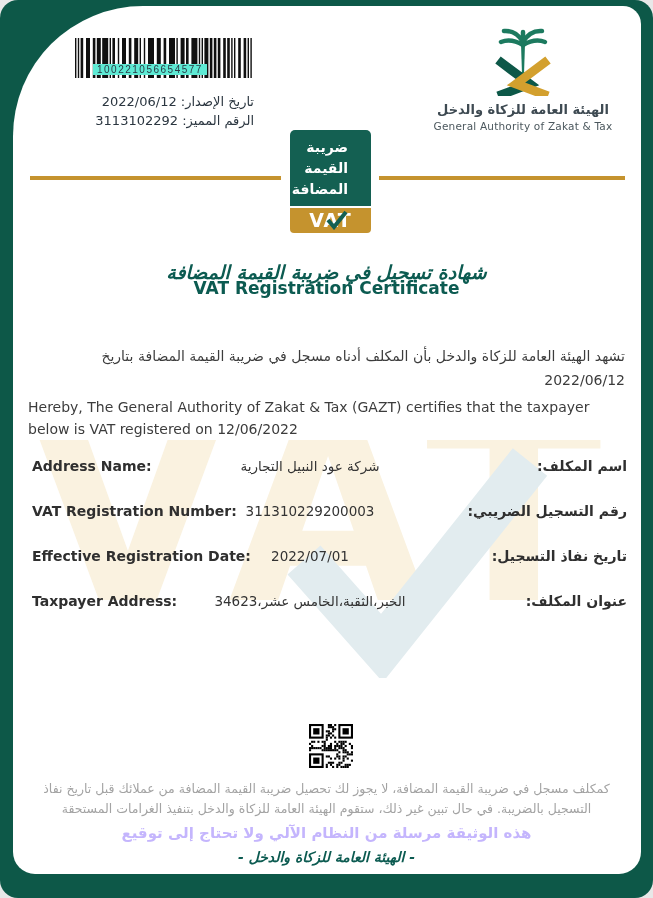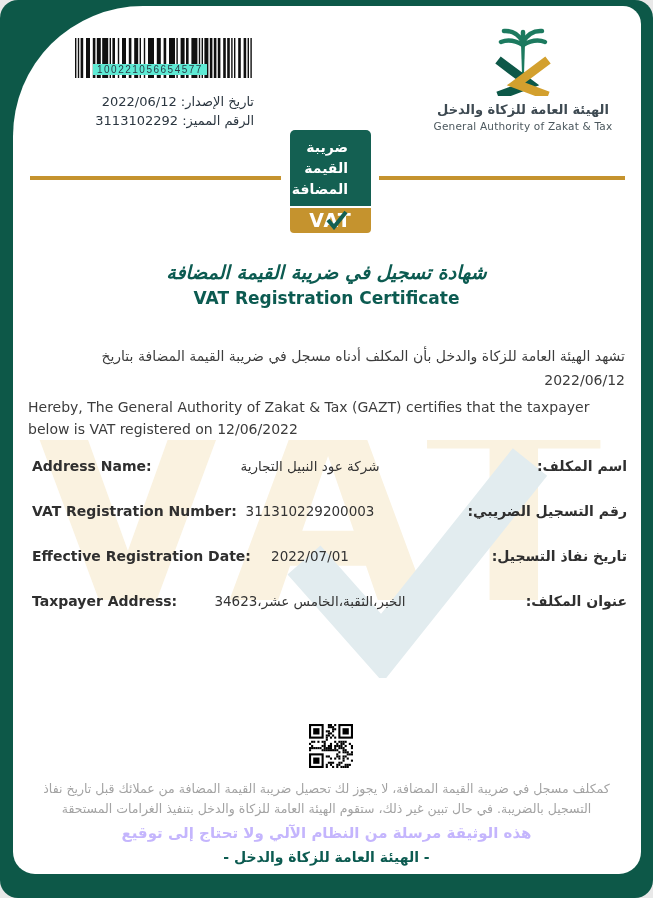--- a/index.html
+++ b/index.html
@@ -53,21 +53,21 @@
   .vat-logo-gold .vat-en {
     color:#fff; font-weight:800; font-size:19px; line-height:25px; letter-spacing:1px;
   }
   .vat-logo-gold svg { position:absolute; left:36px; top:2px; }
   
   .title-ar {
     position:absolute; left:0; top:261px; width:653px; text-align:center; direction:rtl;
     font-size:19px; font-weight:bold; color:#0c5b51; z-index:2;font-style:italic;
   }
   .title-en {
-    position:absolute; left:0; top:288px; width:653px; text-align:center;
+    position:absolute; left:0; top:278px; width:653px; text-align:center;
     font-size:17px; font-weight:bold; color:#0c5b51; z-index:2;
   }
   
   .intro-ar {
     position:absolute; left:30px; right:28px; top:344px; direction:rtl; text-align:right;
     font-size:14px; color:#3c3c3c; line-height:24px; z-index:2;
   }
   .intro-en {
     position:absolute; left:28px; width:600px; top:396px; text-align:left;
     font-size:14px; color:#3c3c3c; line-height:22px; z-index:2;
@@ -92,21 +92,21 @@
   .footer-note {
     position:absolute; left:20px; right:20px; top:779px; text-align:center; direction:rtl;
     font-size:12.5px; color:#a3a3a3; line-height:20px; z-index:2;
   }
   .footer-auto {
     position:absolute; left:20px; right:20px; top:824px; text-align:center; direction:rtl;
     font-size:15px; font-weight:bold; color:#c4b5fd; z-index:2;
   }
   .footer-authority {
     position:absolute; left:20px; right:20px; top:849px; text-align:center; direction:rtl;
-    font-size:14px; font-weight:bold; color:#0c5b51; z-index:2;
+    font-size:14px; font-weight:bold; color:#0c5b51; z-index:2;font-style:italic;
   }
 </style>
 </head>
 <body>
 
 <div class="page">
   <div class="card"></div>
 
   <div class="watermark">
     <div class="watermark-text">VAT</div>

